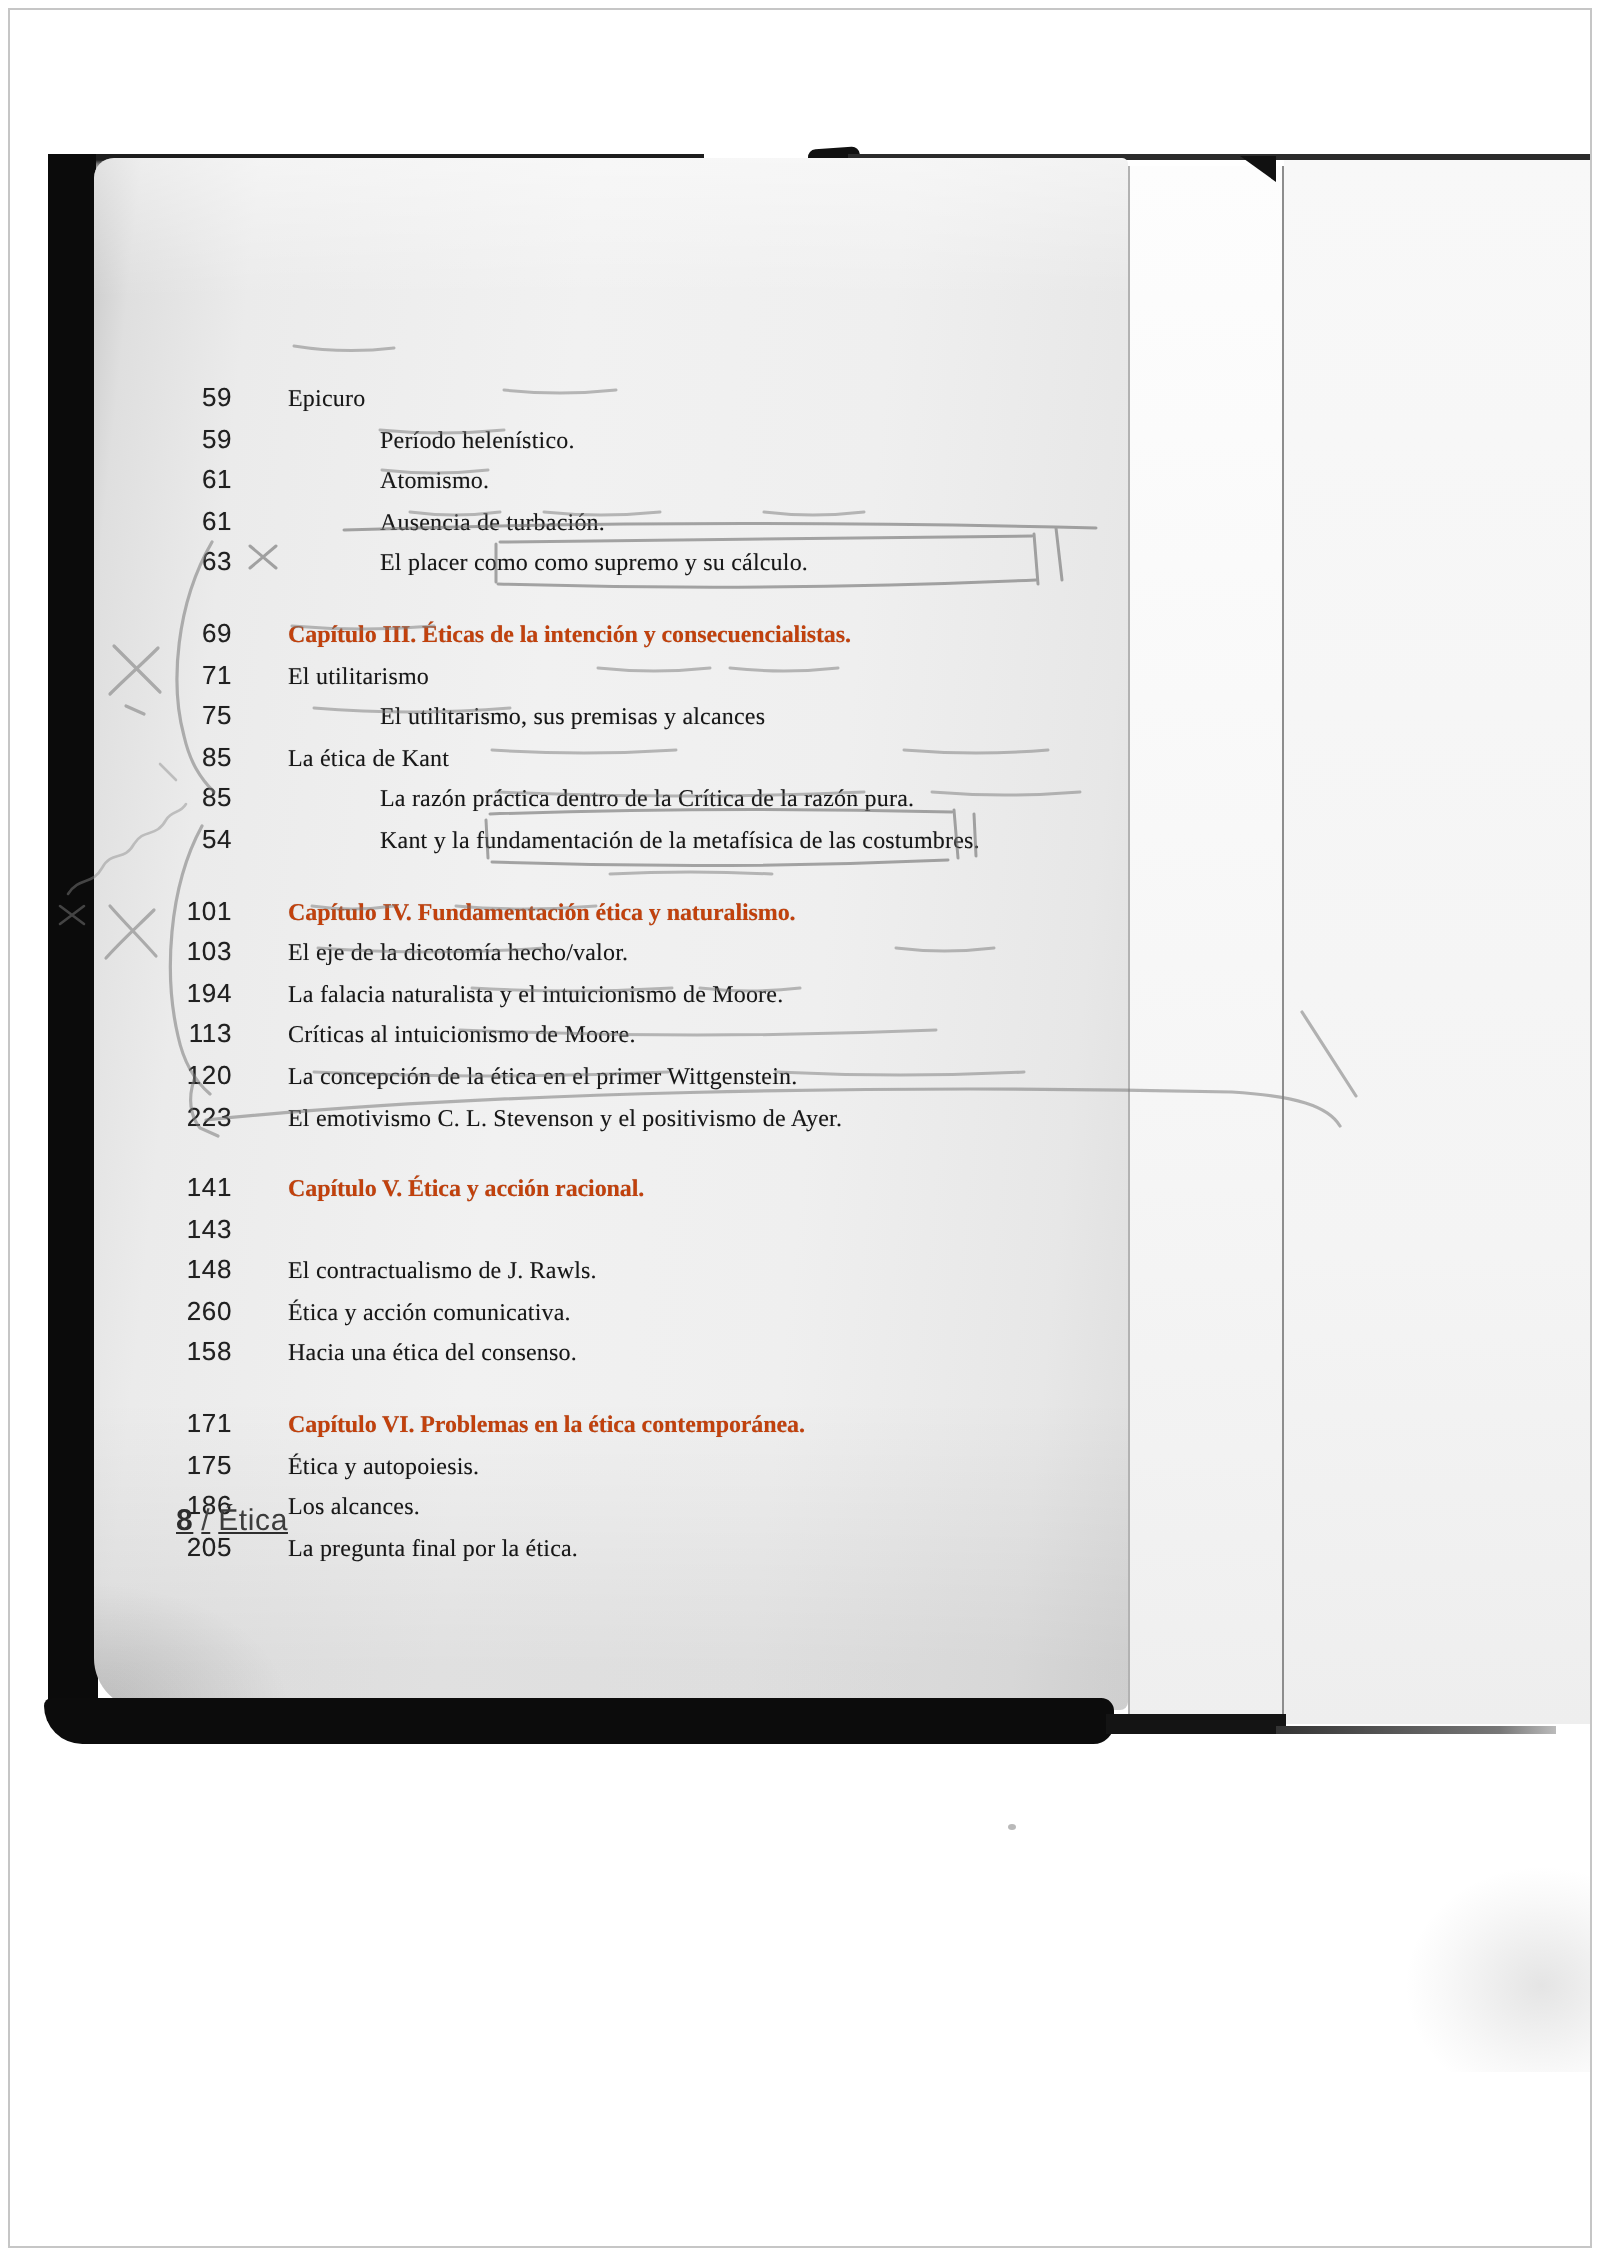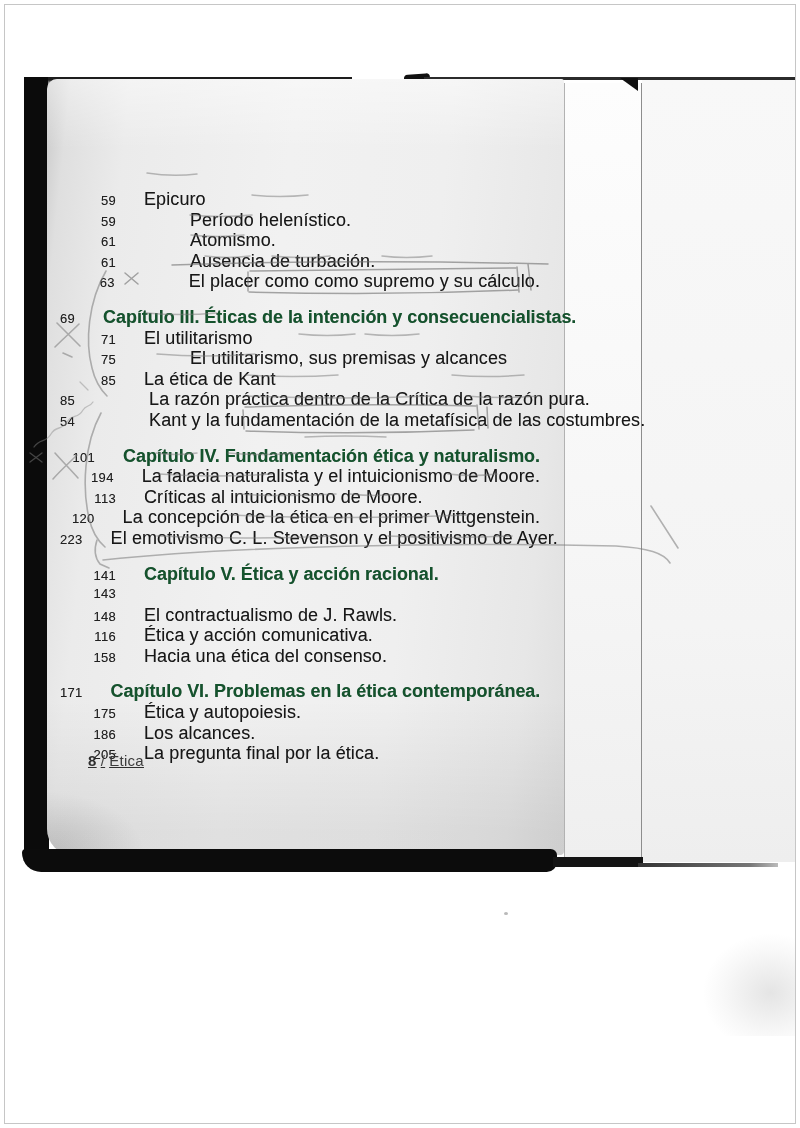--- a/index.html
+++ b/index.html
@@ -37,24 +37,24 @@
   .smudge{position:absolute;left:698px;top:928px;width:97px;height:108px;
       background:radial-gradient(80px 70px at 75% 60%,rgba(90,90,90,.16),rgba(120,120,120,.05) 60%,rgba(0,0,0,0) 85%);}
   .speck{position:absolute;left:504px;top:912px;width:4px;height:3px;background:#b9b9b9;border-radius:50%;}
 
   
   .toc{position:absolute;left:60px;top:155px;width:480px;color:#1b1b1b;margin-top:34px;}
   .section + .section{margin-top:15px;}
   .row{display:flex;align-items:baseline;height:20.6px;line-height:20.6px;white-space:nowrap;}
   .num{width:56px;text-align:right;font-family:"Liberation Sans",sans-serif;font-size:13px;
        color:#202020;letter-spacing:.3px;text-shadow:0 0 .4px rgba(0,0,0,.35);}
-  .title{margin-left:28px;font-family:Liberation Sans, sans-serif;font-size:18px;color:#171717;
+  .title{margin-left:28px;font-family:Liberation Serif, serif;font-size:12px;color:#171717;
        letter-spacing:.1px;text-shadow:0 0 .4px rgba(0,0,0,.3);}
   .lvl2 .title{margin-left:74px;}
-  .chapter .title{font-weight:bold;letter-spacing:-.05px;color:#14532d;}
+  .chapter .title{font-weight:bold;letter-spacing:-.05px;color:#c2410c;}
 
   
   .footer{position:absolute;left:88px;top:752px;font-family:"Liberation Sans",sans-serif;
        font-size:15px;color:#2e2e2e;letter-spacing:.3px;text-decoration:underline;}
   .footer .pg{font-weight:bold;}
   .footer .sep{margin:0 4px;color:#444;}
   .footer .bk{color:#3c3c3c;}
 
   .pencil-svg{position:absolute;left:0;top:0;pointer-events:none;}
 </style>
@@ -131,20 +131,24 @@
           <span class="title">Kant y la fundamentación de la metafísica de las costumbres.</span>
         </div>
     </div>
 
     <div class="section">
       <div class="row lvl1 chapter">
           <span class="num">101</span>
           <span class="title">Capítulo IV. Fundamentación ética y naturalismo.</span>
         </div>
       <div class="row lvl1">
+          <span class="num">103</span>
+          <span class="title">El eje de la dicotomía hecho/valor.</span>
+        </div>
+      <div class="row lvl1">
           <span class="num">194</span>
           <span class="title">La falacia naturalista y el intuicionismo de Moore.</span>
         </div>
       <div class="row lvl1">
           <span class="num">113</span>
           <span class="title">Críticas al intuicionismo de Moore.</span>
         </div>
       <div class="row lvl1">
           <span class="num">120</span>
           <span class="title">La concepción de la ética en el primer Wittgenstein.</span>
@@ -161,21 +165,21 @@
           <span class="title">Capítulo V. Ética y acción racional.</span>
         </div>
       <div class="row lvl1">
           <span class="num">143</span>
         </div>
       <div class="row lvl1">
           <span class="num">148</span>
           <span class="title">El contractualismo de J. Rawls.</span>
         </div>
       <div class="row lvl1">
-          <span class="num">116</span>
+          <span class="num">260</span>
           <span class="title">Ética y acción comunicativa.</span>
         </div>
       <div class="row lvl1">
           <span class="num">158</span>
           <span class="title">Hacia una ética del consenso.</span>
         </div>
     </div>
 
     <div class="section">
       <div class="row lvl1 chapter">

